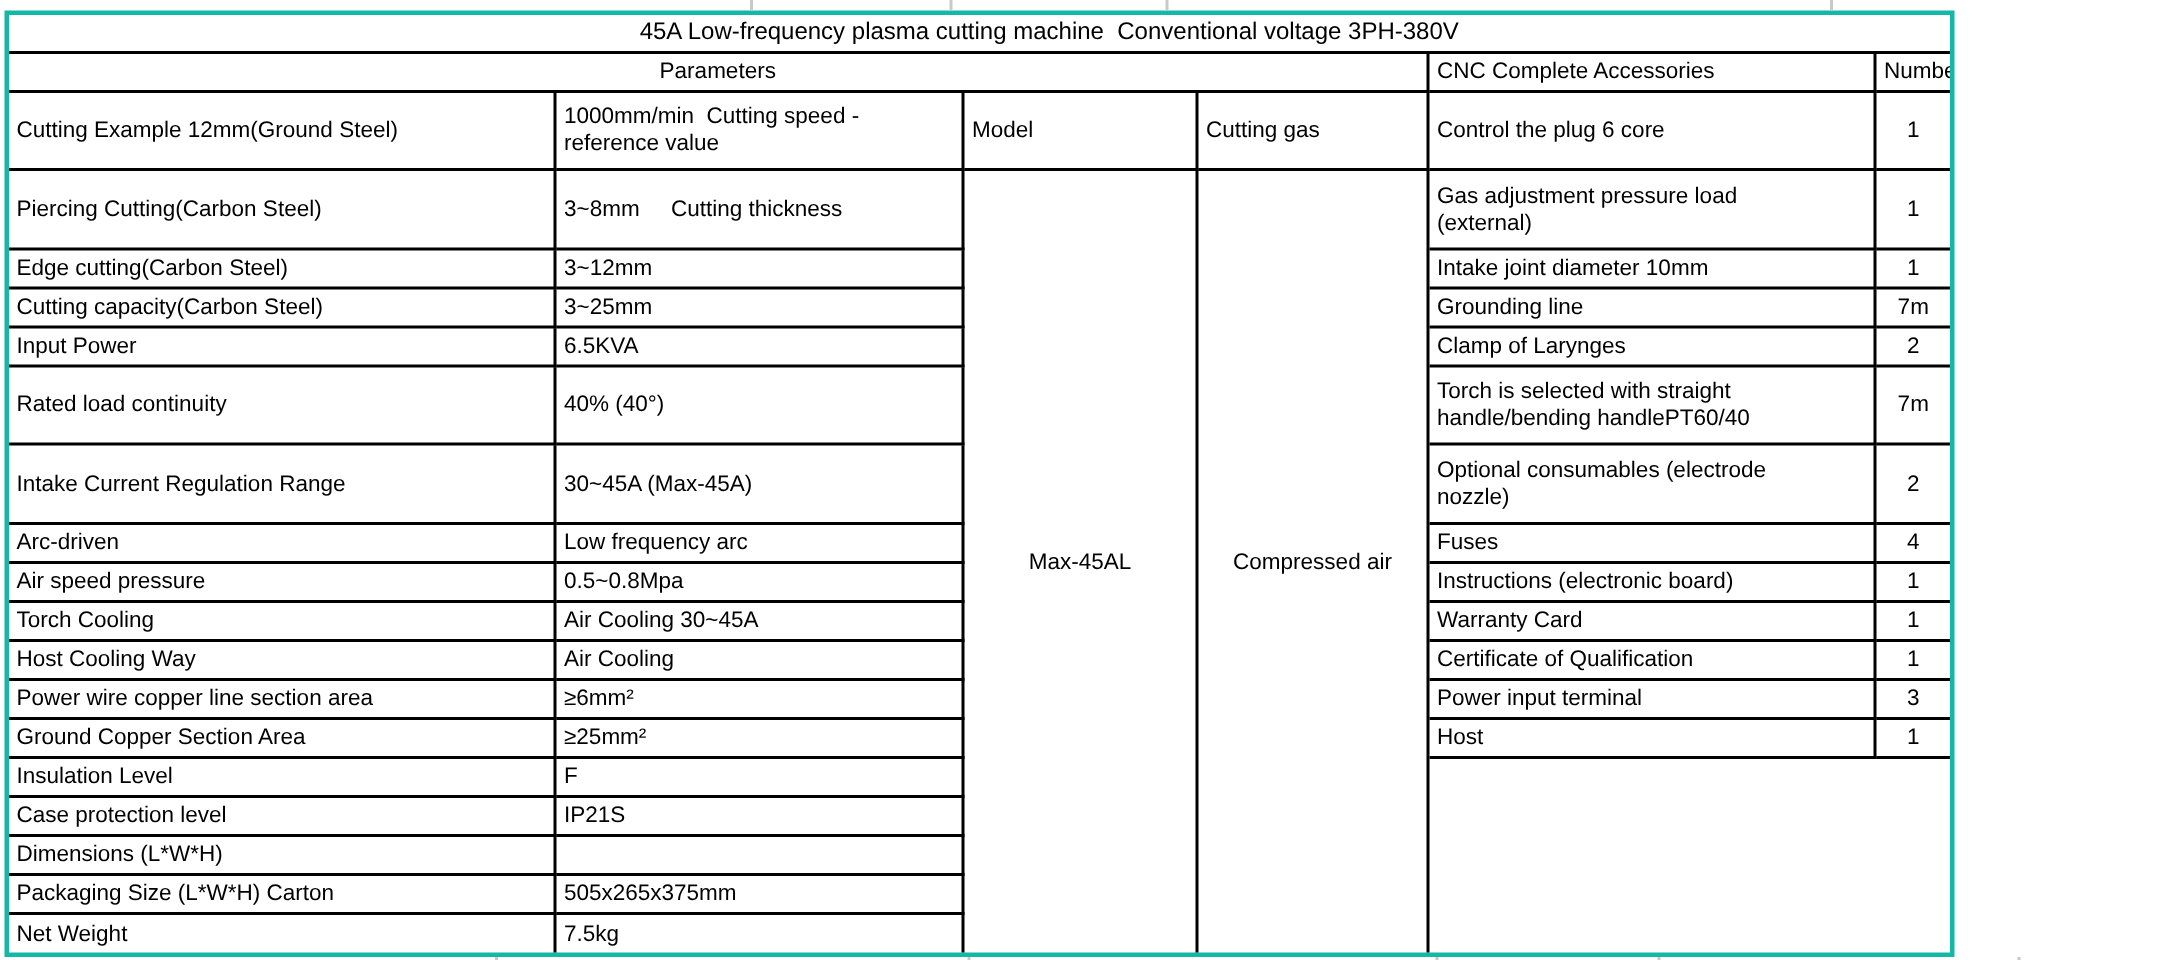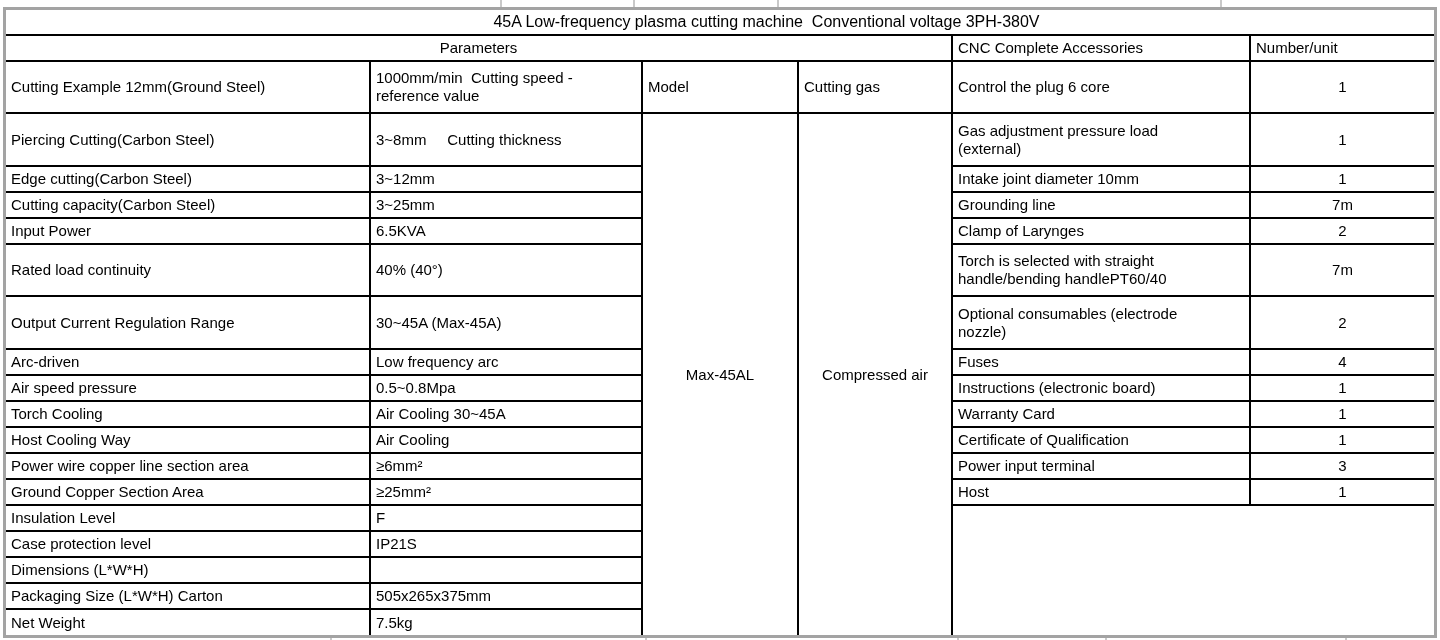--- a/index.html
+++ b/index.html
@@ -2,22 +2,22 @@
 <html><head>
 <meta charset="utf-8">
 <style>
   html,body{margin:0;padding:0;}
   body{
     width:1440px;height:640px;position:relative;overflow:hidden;
     background:#ffffff;color:#000000;
     font-family:"Liberation Sans", sans-serif;
   }
   #spec-table{
-    position:absolute;left:3px;top:7px;width:1434px;height:631px;
-    box-sizing:border-box;border:3px solid #a3a3a3;
+    position:absolute;left:3px;top:7px;width:1300px;height:631px;
+    box-sizing:border-box;border:3px solid #14b8a6;
     display:grid;
     grid-template-columns:365px 272px 156px 154px 298px 1fr;
     grid-template-rows:26px 26px 52px 53px 26px 26px 26px 52px 53px repeat(10,26px) 1fr;
     background:#fff;
   }
   .c{
     box-sizing:border-box;
     border-right:2px solid #000;
     border-bottom:2px solid #000;
     display:flex;align-items:center;
@@ -58,21 +58,21 @@
   <div class="c ctr no-b" style="grid-area:4/4/21/5">Compressed air</div>
   <div class="c" style="grid-area:4/2/5/3">3~8mm     Cutting thickness</div>
   <div class="c" style="grid-area:5/1/6/2">Edge cutting(Carbon Steel)</div>
   <div class="c" style="grid-area:5/2/6/3">3~12mm</div>
   <div class="c" style="grid-area:6/1/7/2">Cutting capacity(Carbon Steel)</div>
   <div class="c" style="grid-area:6/2/7/3">3~25mm</div>
   <div class="c" style="grid-area:7/1/8/2">Input Power</div>
   <div class="c" style="grid-area:7/2/8/3">6.5KVA</div>
   <div class="c" style="grid-area:8/1/9/2">Rated load continuity</div>
   <div class="c" style="grid-area:8/2/9/3">40% (40°)</div>
-  <div class="c" style="grid-area:9/1/10/2">Output Current Regulation Range</div>
+  <div class="c" style="grid-area:9/1/10/2">Intake Current Regulation Range</div>
   <div class="c" style="grid-area:9/2/10/3">30~45A (Max-45A)</div>
   <div class="c" style="grid-area:10/1/11/2">Arc-driven</div>
   <div class="c" style="grid-area:10/2/11/3">Low frequency arc</div>
   <div class="c" style="grid-area:11/1/12/2">Air speed pressure</div>
   <div class="c" style="grid-area:11/2/12/3">0.5~0.8Mpa</div>
   <div class="c" style="grid-area:12/1/13/2">Torch Cooling</div>
   <div class="c" style="grid-area:12/2/13/3">Air Cooling 30~45A</div>
   <div class="c" style="grid-area:13/1/14/2">Host Cooling Way</div>
   <div class="c" style="grid-area:13/2/14/3">Air Cooling</div>
   <div class="c" style="grid-area:14/1/15/2">Power wire copper line section area</div>

